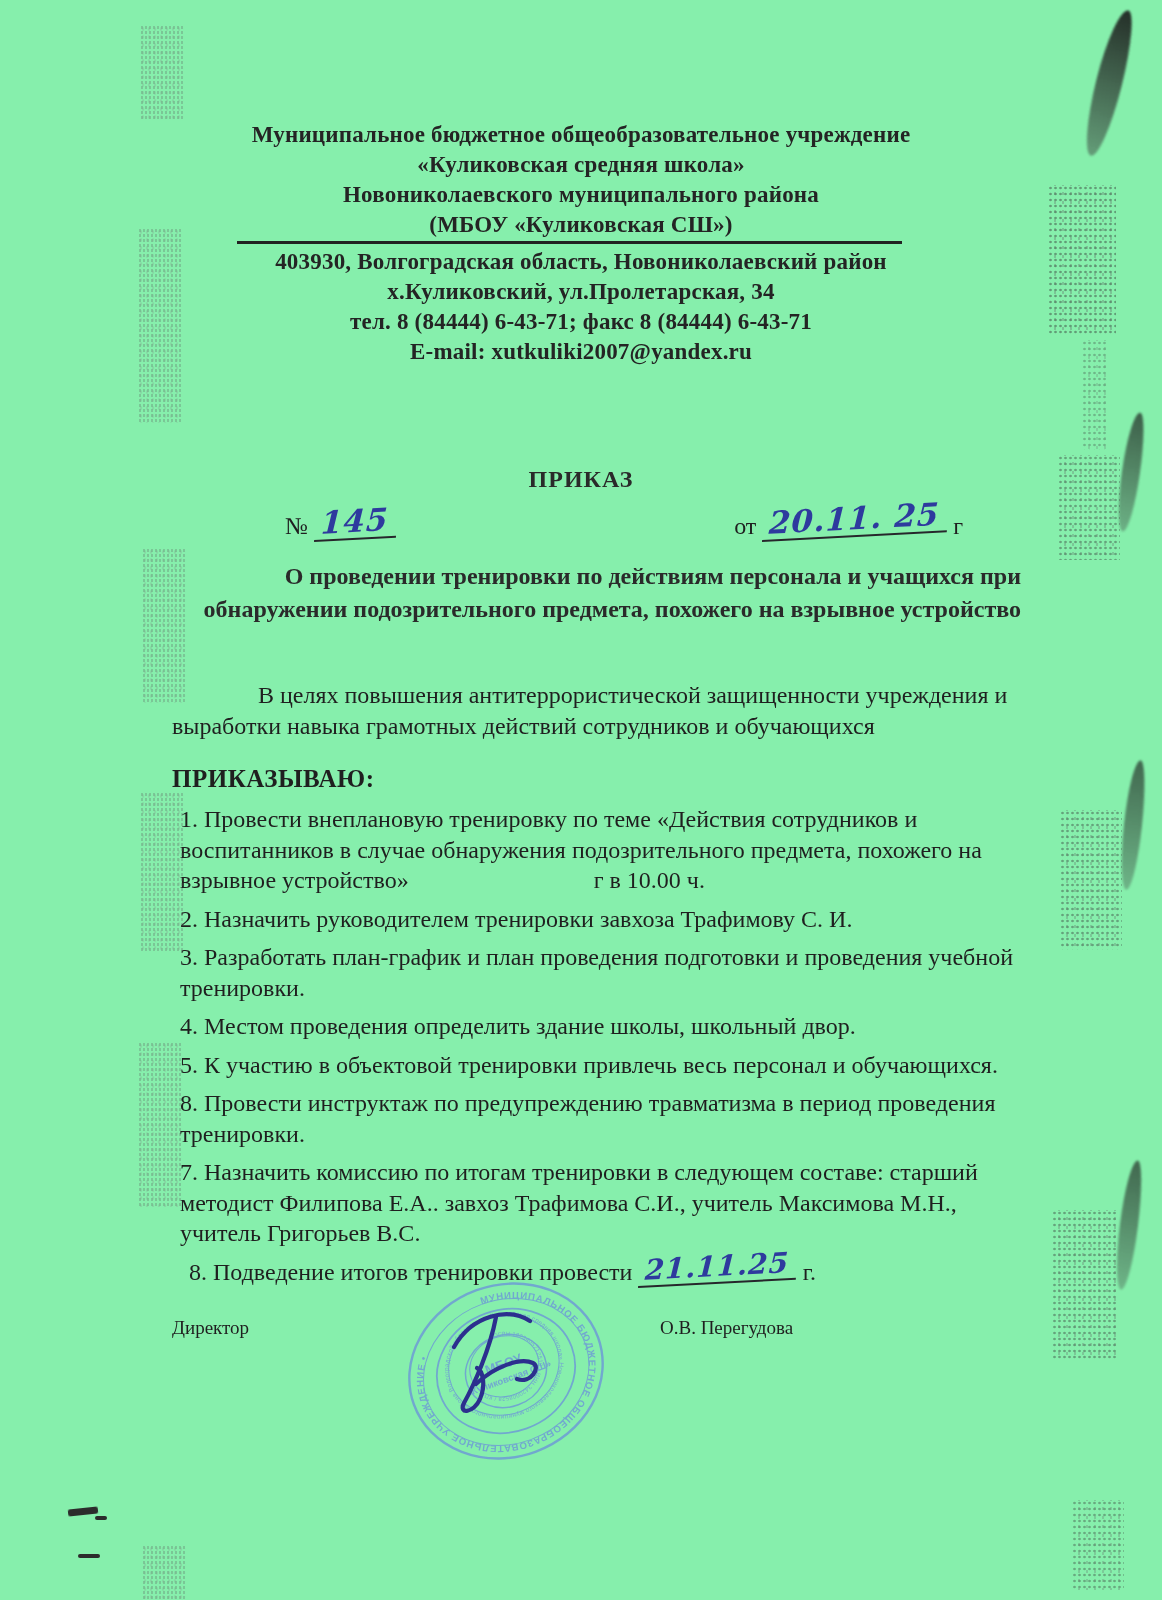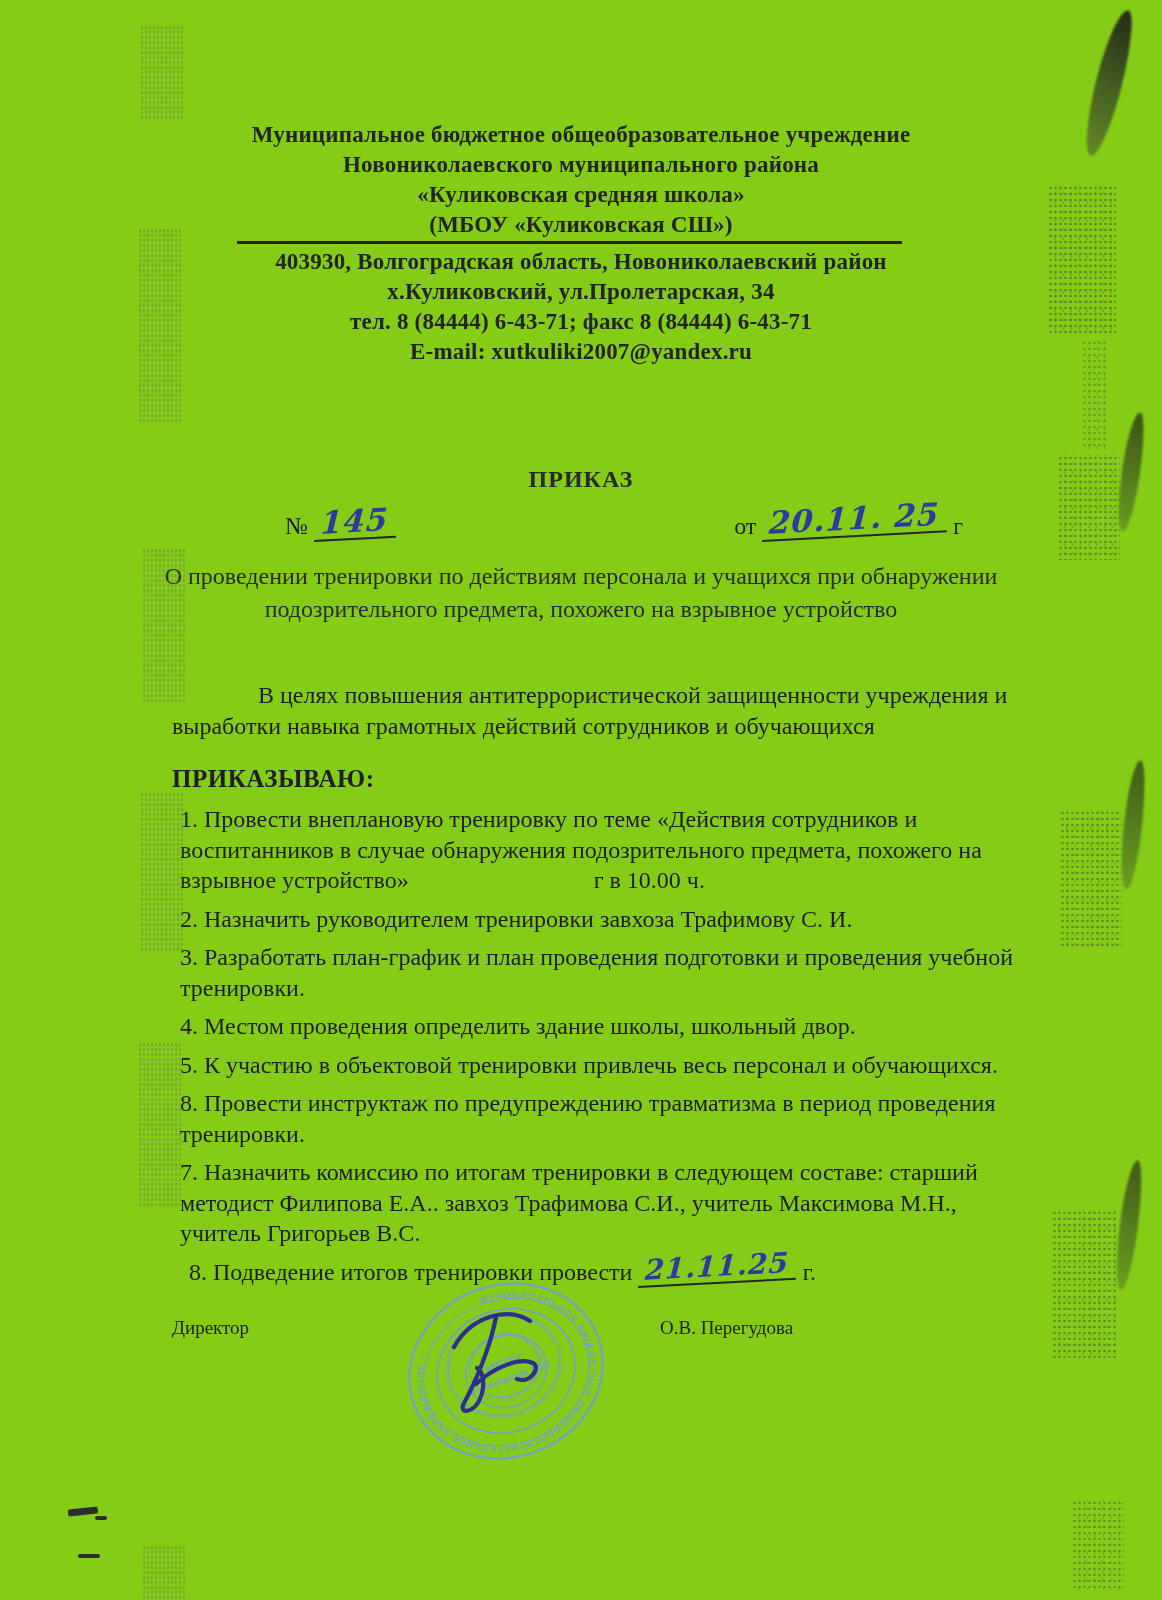--- a/index.html
+++ b/index.html
@@ -1,18 +1,18 @@
 <!DOCTYPE html>
 <html><head>
 <meta charset="utf-8">
 <style>
   html,body{margin:0;padding:0;background:#e8e8e6;}
   .page{
     position:relative;width:1162px;height:1600px;margin:0 auto;
-    background:#84cc16;overflow:hidden;
+    background:#86efac;overflow:hidden;
     font-family:"Liberation Serif", serif;color:#1f1f1f;
   }
   
   .letterhead{position:absolute;top:120px;left:141px;width:880px;text-align:center;
     font-weight:bold;font-size:23px;line-height:30px;letter-spacing:.2px;color:#242424;}
   .h-rule{height:0;border-bottom:3px solid #222;width:665px;margin:1px 0 3px 96px;}
   .email-line{text-underline-offset:3px;}
   
   .doc-type{position:absolute;top:466px;left:141px;width:880px;text-align:center;
     font-weight:bold;font-size:24px;letter-spacing:1px;color:#2a2a2a;}
@@ -21,22 +21,22 @@
   .num-left{margin-left:144px;}
   .num-right{margin-right:58px;}
   .hand{
     display:inline-block;font-family:"DejaVu Serif", serif;font-style:italic;font-weight:bold;
     color:#2e3a9e;font-size:31px;line-height:1;padding:0 8px 1px 6px;
     border-bottom:2.5px solid #26262b;transform:rotate(-3deg) skewX(-6deg);
     transform-origin:left bottom;letter-spacing:1px;
   }
   .hand.small{font-size:28px;}
   
-  .order-title{position:absolute;top:560px;left:141px;width:880px;text-align:center;
-    font-weight:normal;font-size:24px;line-height:33px;color:#2a2a2a;}
+  .order-title{position:absolute;top:560px;left:141px;width:880px;text-align:right;
+    font-weight:bold;font-size:24px;line-height:33px;color:#2a2a2a;}
   .preamble{position:absolute;top:680px;left:172px;width:860px;
     font-size:24px;line-height:31px;text-indent:86px;}
   .command-block{position:absolute;top:762px;left:172px;width:866px;}
   .command-word{font-weight:bold;font-size:25px;line-height:34px;letter-spacing:.5px;}
   .command-block p{margin:8px;font-size:24px;line-height:30.5px;}
   .command-block p.sp{padding-left:9px;}
   .gap{display:inline-block;width:185px;}
   .suffix{white-space:nowrap;}
   
   .sign-row{position:absolute;top:1317px;left:172px;width:860px;font-size:19px;}
@@ -65,22 +65,22 @@
   }
   .mark{background:#2c2c2c;border-radius:2px;filter:blur(.4px);}
 </style>
 </head>
 <body>
 
 <div class="page">
 
   <div class="letterhead">
     <div>Муниципальное бюджетное общеобразовательное учреждение</div>
+    <div>«Куликовская средняя  школа»</div>
     <div>Новониколаевского муниципального района</div>
-    <div>«Куликовская средняя  школа»</div>
     <div>(МБОУ «Куликовская СШ»)</div>
     <div class="h-rule"></div>
     <div>403930, Волгоградская область, Новониколаевский район</div>
     <div>х.Куликовский, ул.Пролетарская, 34</div>
     <div>тел. 8 (84444) 6-43-71; факс 8 (84444) 6-43-71</div>
     <div class="email-line"><span>E-mail:</span> <span>xutkuliki2007@yandex.ru</span></div>
   </div>
 
   <div class="doc-type">ПРИКАЗ</div>
 

